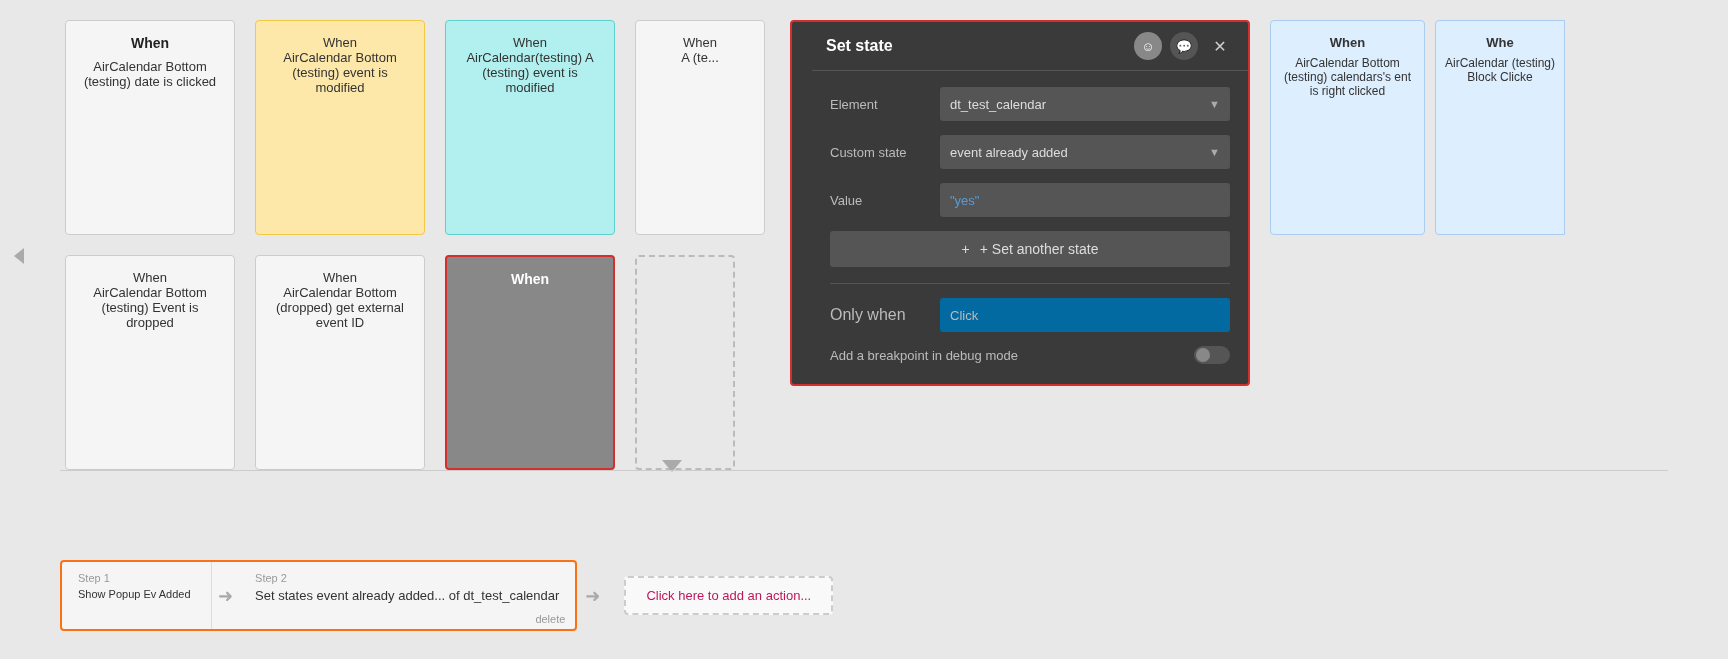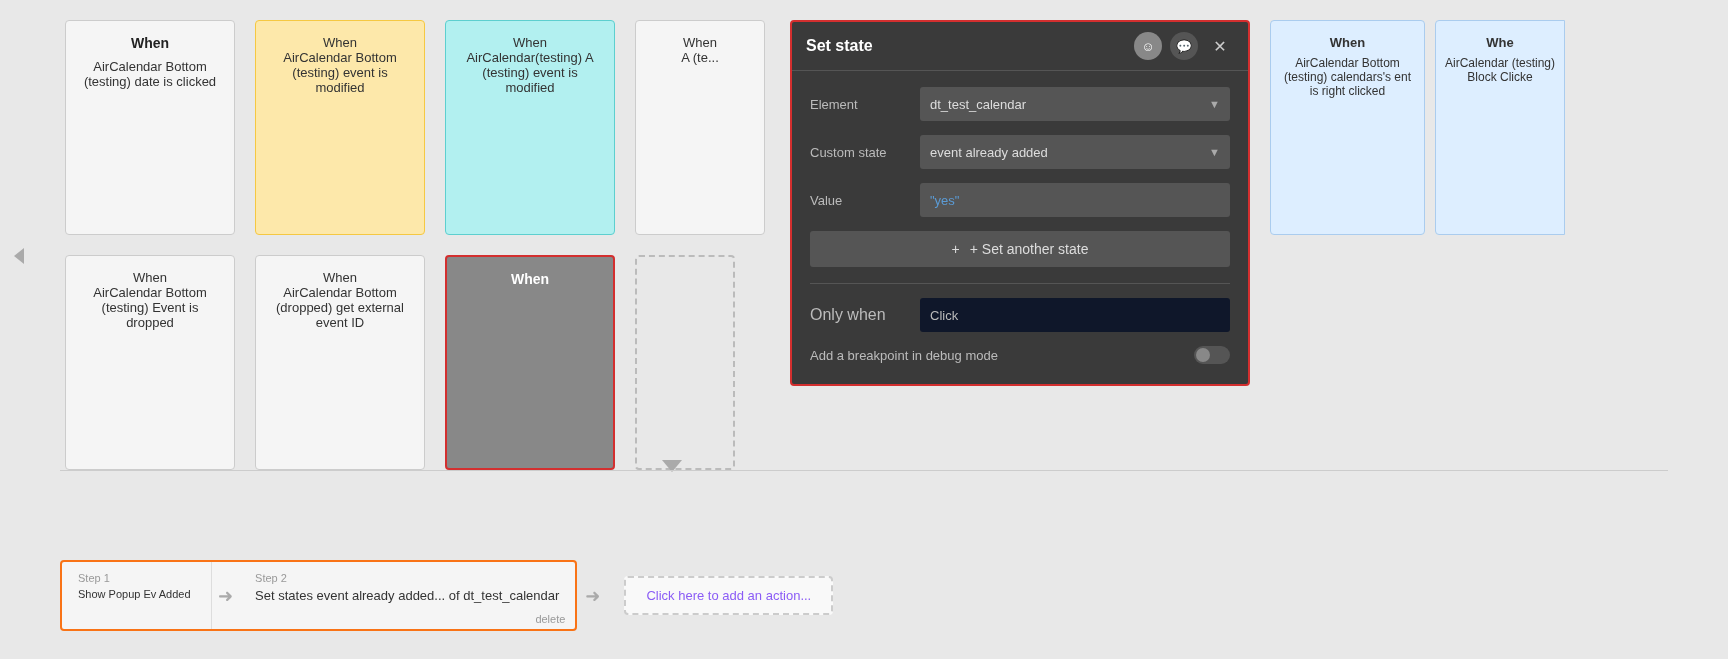--- a/index.html
+++ b/index.html
@@ -55,20 +55,21 @@
     .set-state-panel {
       position: absolute;
       top: 20px;
       left: 790px;
       width: 460px;
       background: #3a3a3a;
       border: 2px solid #d32f2f;
       border-radius: 4px;
       color: #ddd;
       z-index: 100;
+      padding-left: 20px;
     }
 
     .panel-header {
       display: flex;
       align-items: center;
       justify-content: space-between;
       padding: 10px 14px;
       border-bottom: 1px solid #555;
     }
 
@@ -181,21 +182,21 @@
 
     .only-when-label {
       width: 110px;
       font-size: 16px;
       color: #bbb;
       flex-shrink: 0;
     }
 
     .only-when-value {
       flex: 1;
-      background: #0f172a;
+      background: #0369a1;
       border: none;
       border-radius: 3px;
       padding: 7px 10px;
       color: #bbb;
       font-size: 13px;
       height: 34px;
       display: flex;
       align-items: center;
     }
 
@@ -227,21 +228,21 @@
       border-radius: 50%;
       position: absolute;
       top: 2px;
       left: 2px;
     }
 
     .strip-add-action {
       border: 2px dashed #ccc;
       border-radius: 4px;
       padding: 10px 20px;
-      color: #8b5cf6;
+      color: #be185d;
       font-size: 13px;
       margin-left: 16px;
       background: #f9f9f9;
       cursor: pointer;
       display: flex;
       align-items: center;
       white-space: nowrap;
       min-width: 200px;
     }
 

